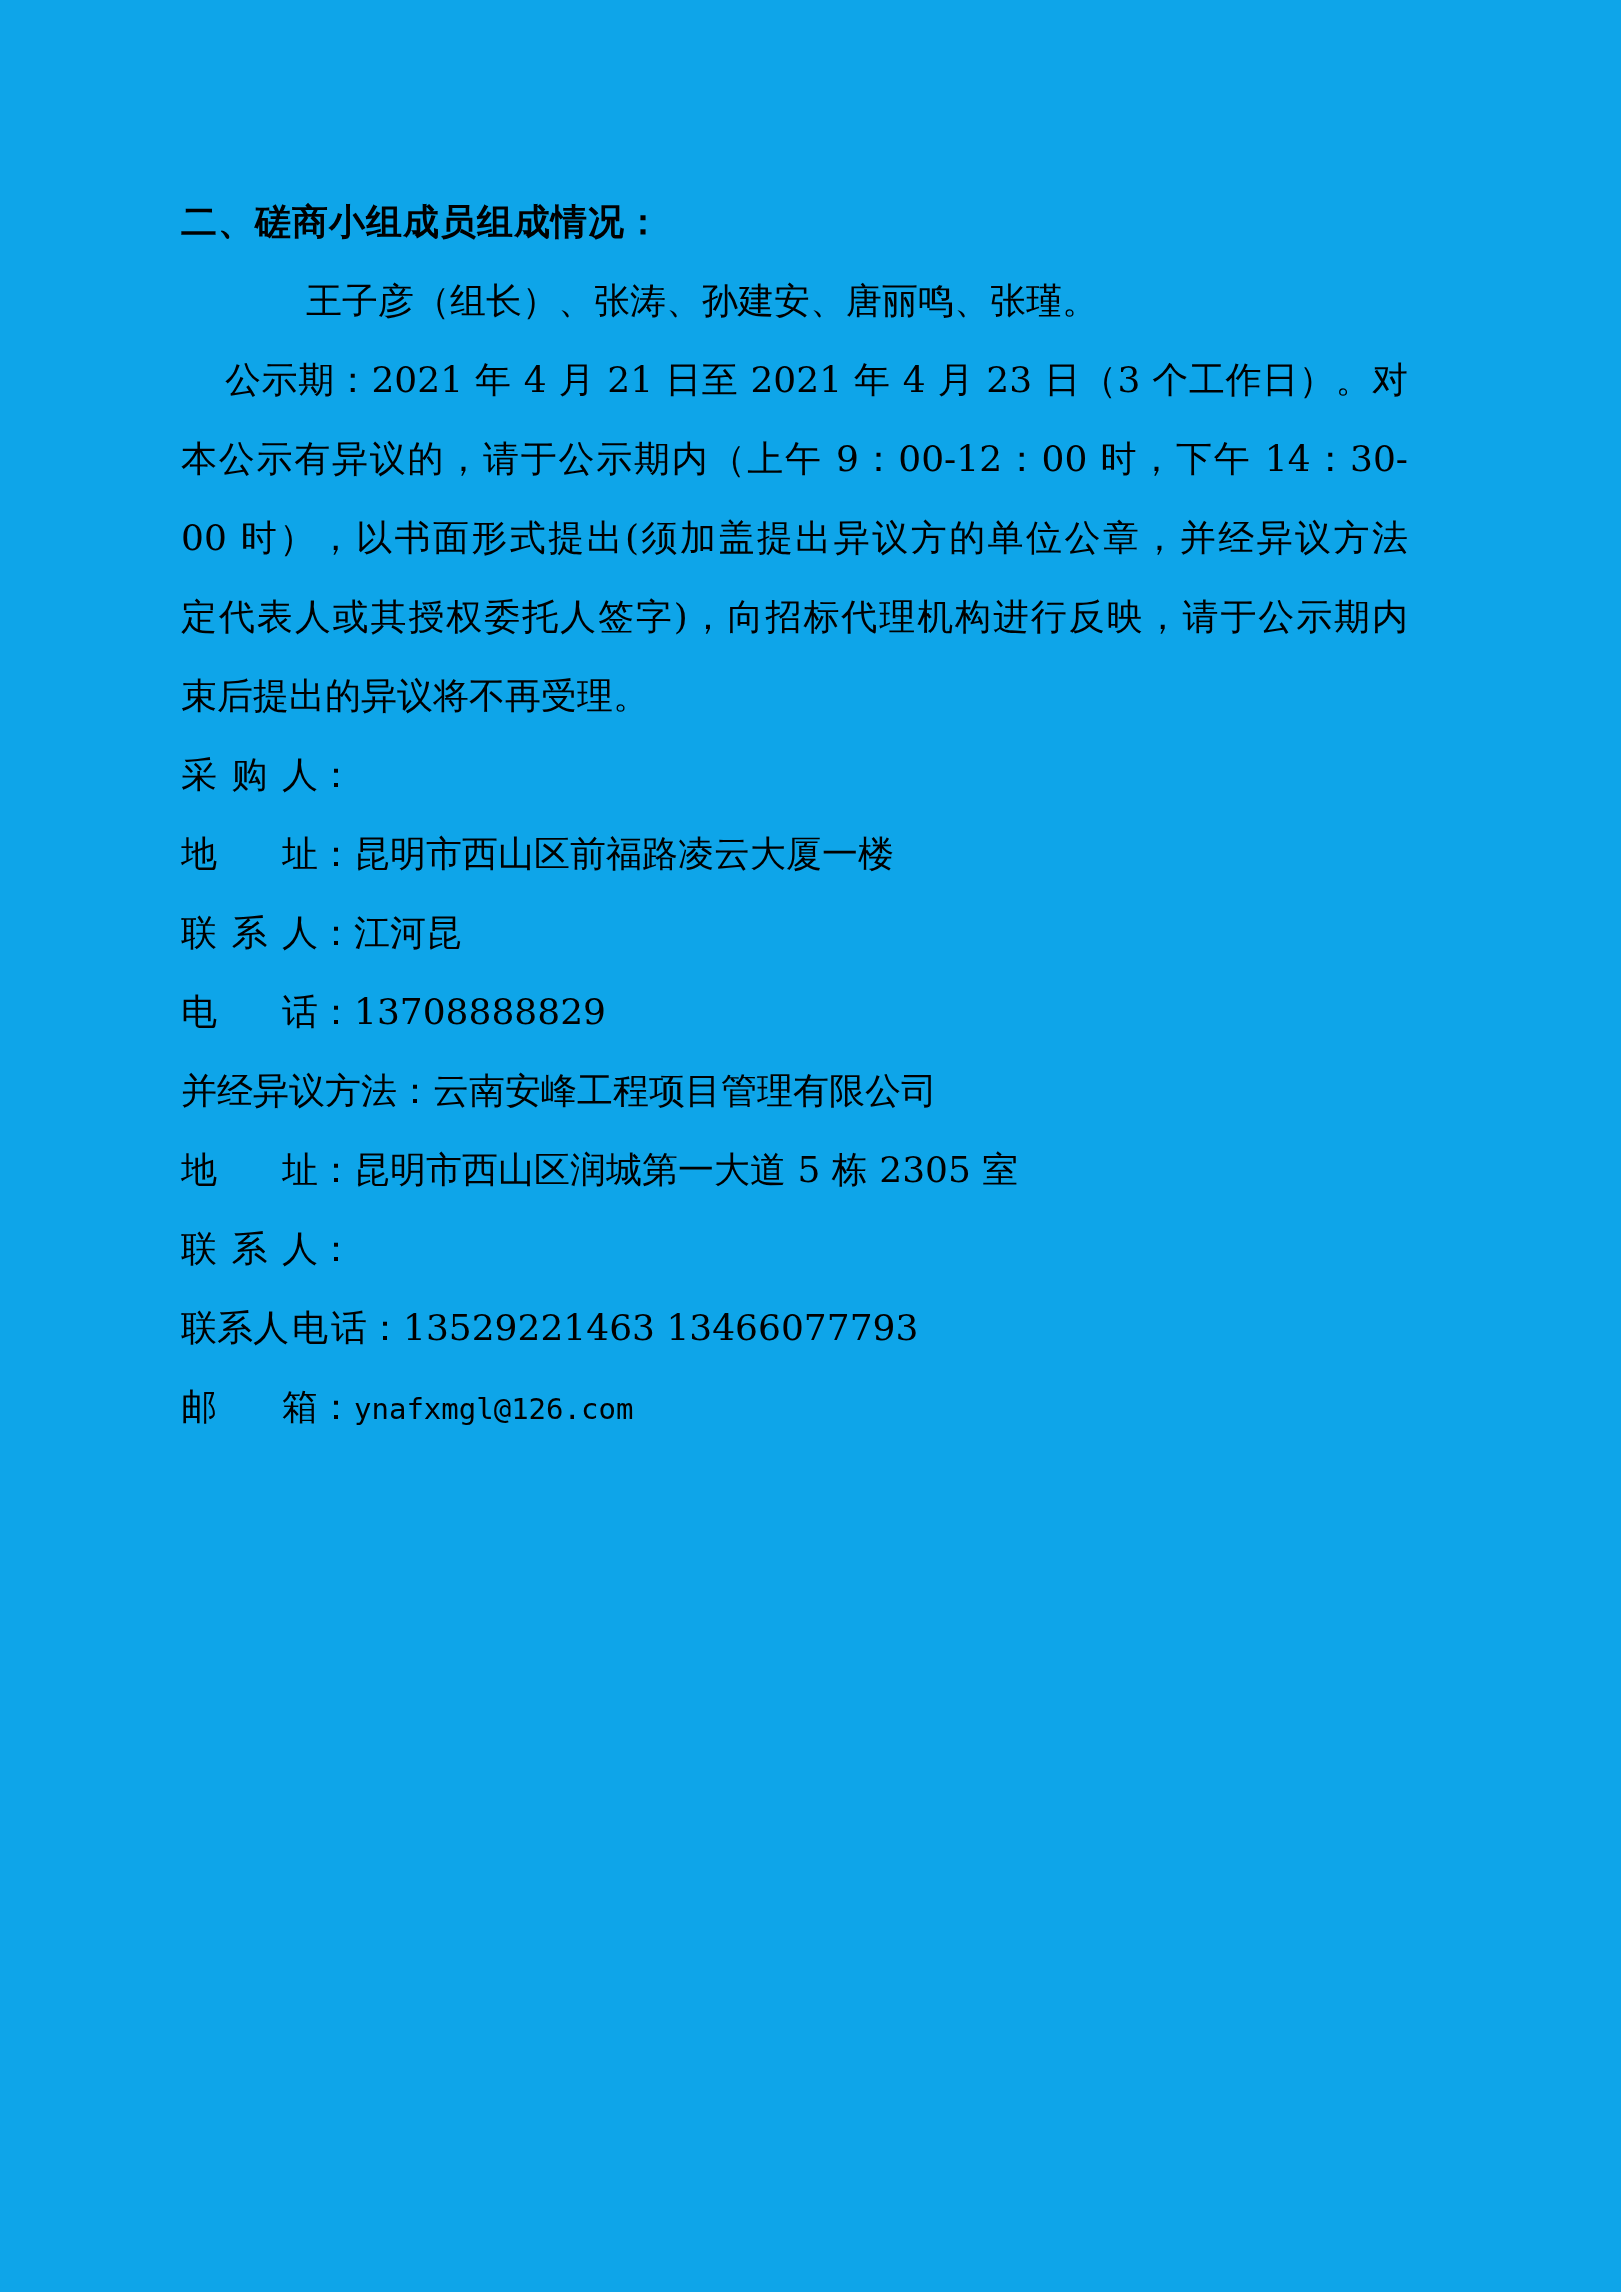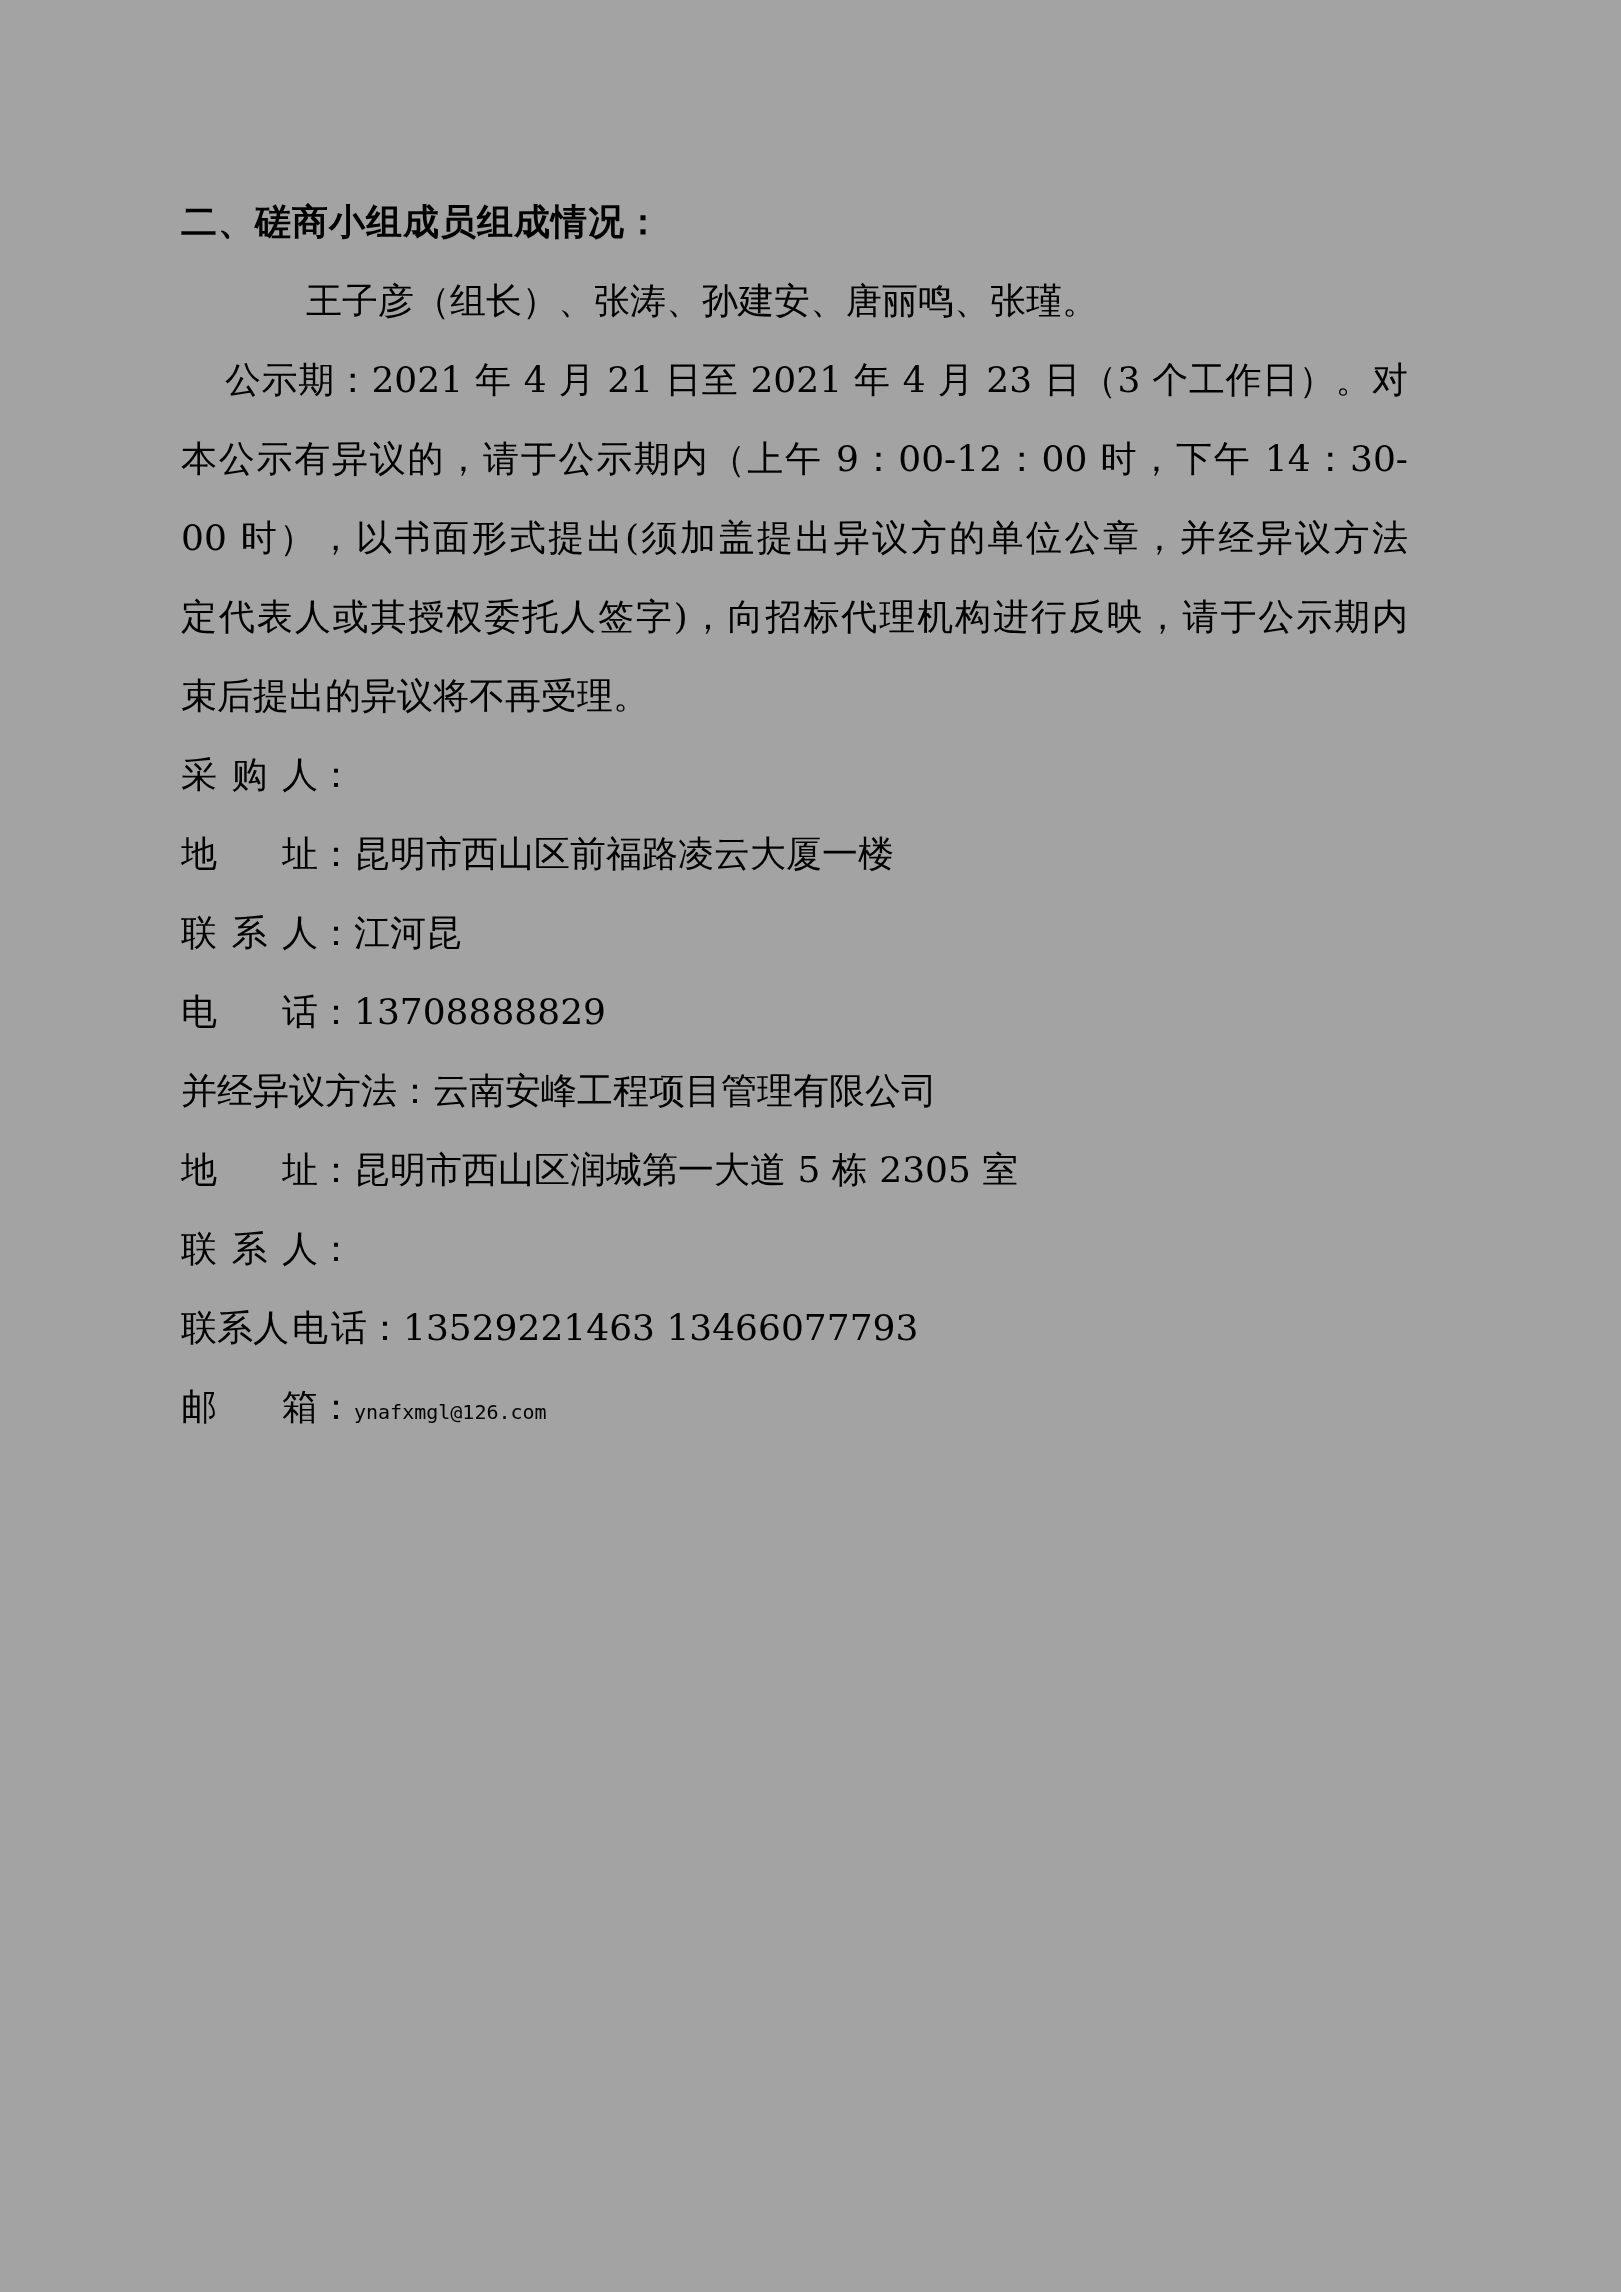--- a/index.html
+++ b/index.html
@@ -4,21 +4,21 @@
 <style>
   html, body {
     margin: 0;
     padding: 0;
     background: #ffffff;
   }
   .page {
     position: relative;
     width: 1621px;
     height: 2293px;
-    background: #a3a3a3;
+    background: #0ea5e9;
     color: #000000;
     font-family: "DejaVu Serif", "Liberation Serif", serif;
     font-size: 36px;
     overflow: hidden;
   }
   .content {
     position: absolute;
     left: 181px;
     top: 182px;
     width: 1227px;
@@ -58,21 +58,21 @@
     justify-content: space-between;
     flex: none;
   }
   .lbl.narrow { width: 137px; }
   .lbl.medium { width: 186px; }
   .lbl.wide   { width: auto; }
   .colon { flex: none; }
   .val { white-space: nowrap; }
   .val.mono {
     font-family: "DejaVu Sans Mono", "Liberation Mono", monospace;
-    font-size: 20px;
+    font-size: 29px;
   }
 </style>
 </head>
 <body>
 
 <div class="page">
   <div class="content">
 
     <div class="line heading">二、磋商小组成员组成情况：</div>
 

